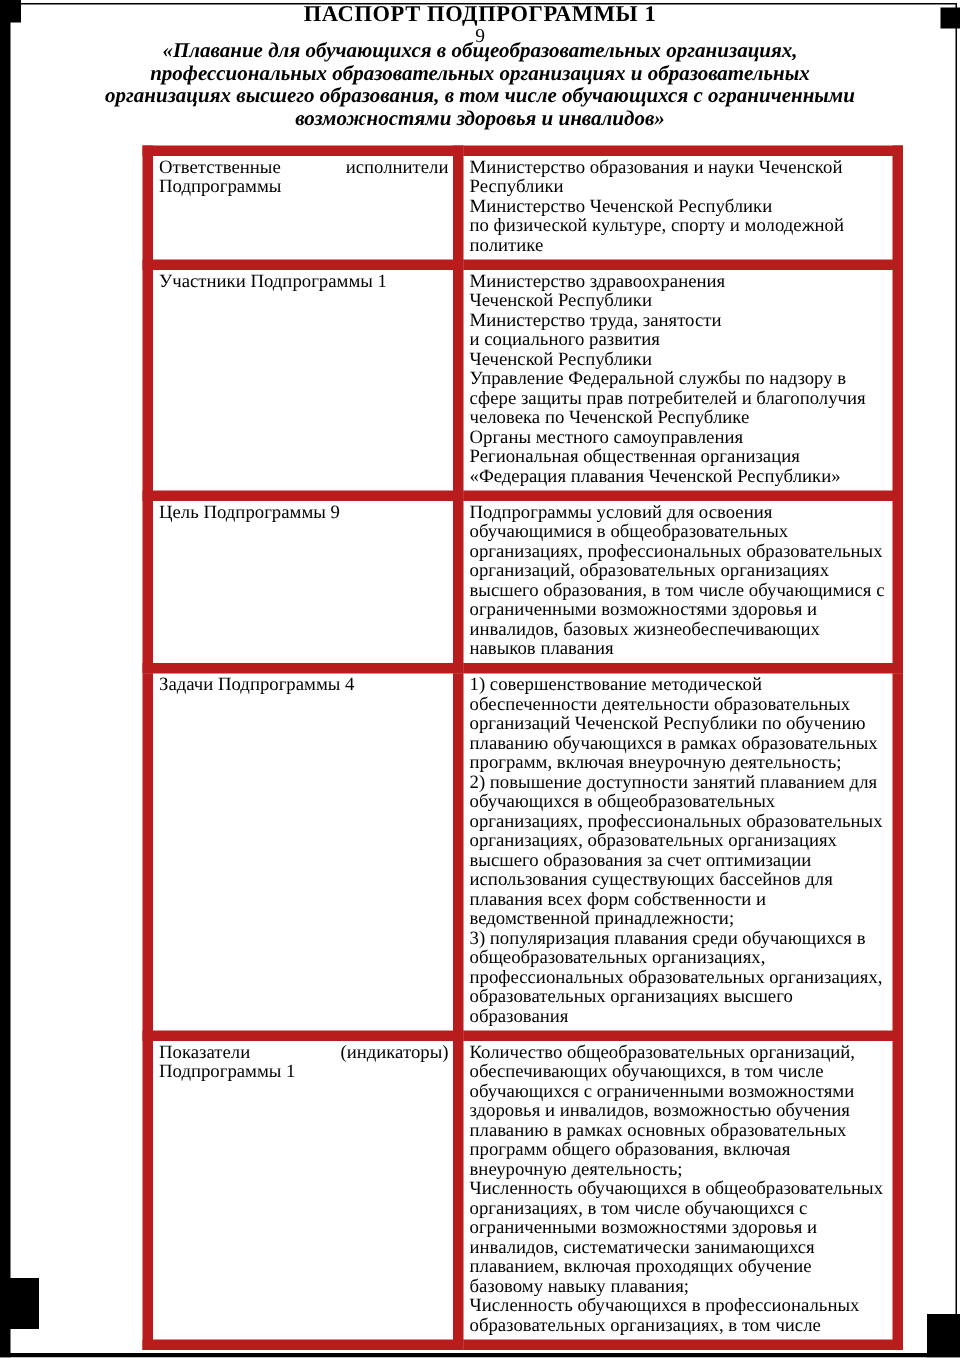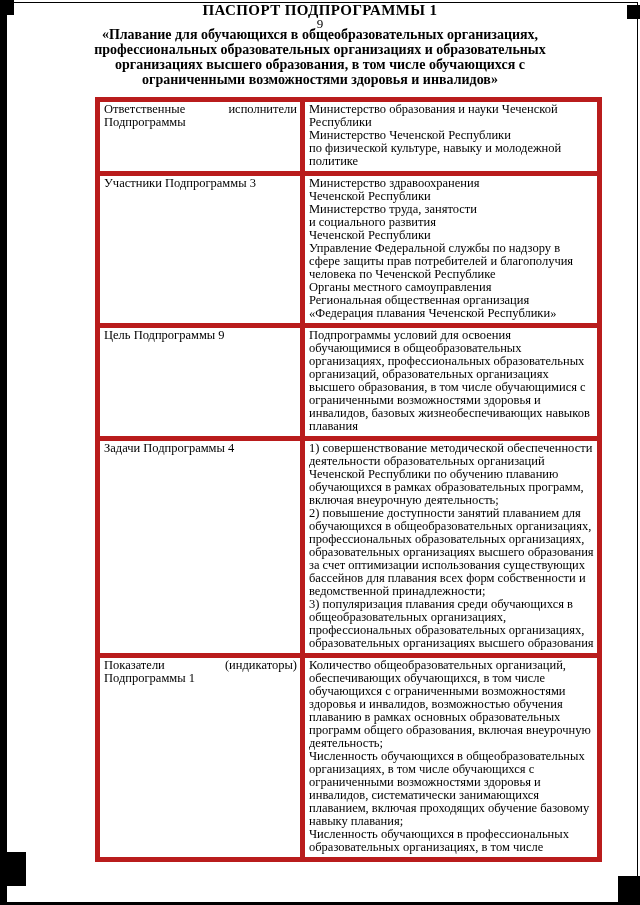--- a/index.html
+++ b/index.html
@@ -28,31 +28,31 @@
     position:absolute; top:16px; left:0; width:100%;
     text-align:center; font-size:13px;
   }
   .content { }
   .doc-title {
     text-align:center; font-weight:bold; font-size:15px;
     letter-spacing:0.4px; line-height:20px;
   }
   .doc-subtitle {
     margin:7px auto 0; width:510px;
-    text-align:center; font-weight:bold; font-size:14px; line-height:15px;
+    text-align:center; font-weight:bold; font-size:14px; line-height:15px;font-style:italic;
   }
   table.passport {
     margin:10px 0 0 95px;
     width:507px;
     border-collapse:collapse;
     font-size:12.5px; line-height:13px;
     table-layout:fixed;
   }
   table.passport td {
-    border:5px solid #b91c1c;
+    border:7px solid #b91c1c;
     vertical-align:top;
     padding:1px 3px 3px 4px;
   }
   td.label { width:193px; text-align:justify; }
   td.value { white-space:pre-line; }
 </style>
 </head>
 <body>
 
 <div class="page">
@@ -70,24 +70,24 @@
   <div class="content">
     <div class="doc-title">ПАСПОРТ ПОДПРОГРАММЫ 1</div>
     <div class="doc-subtitle">«Плавание для обучающихся в общеобразовательных организациях, профессиональных образовательных организациях и образовательных организациях высшего образования, в том числе обучающихся с ограниченными возможностями здоровья и инвалидов»</div>
 
     <table class="passport">
       <tbody>
         <tr>
           <td class="label">Ответственные исполнители Подпрограммы</td>
           <td class="value">Министерство образования и науки Чеченской Республики
 Министерство Чеченской Республики
-по физической культуре, навыку и молодежной политике</td>
+по физической культуре, спорту и молодежной политике</td>
         </tr>
         <tr>
-          <td class="label">Участники Подпрограммы 3</td>
+          <td class="label">Участники Подпрограммы 1</td>
           <td class="value">Министерство здравоохранения
 Чеченской Республики
 Министерство труда, занятости
 и социального развития
 Чеченской Республики
 Управление Федеральной службы по надзору в сфере защиты прав потребителей и благополучия человека по Чеченской Республике
 Органы местного самоуправления
 Региональная общественная организация «Федерация плавания Чеченской Республики»</td>
         </tr>
         <tr>

